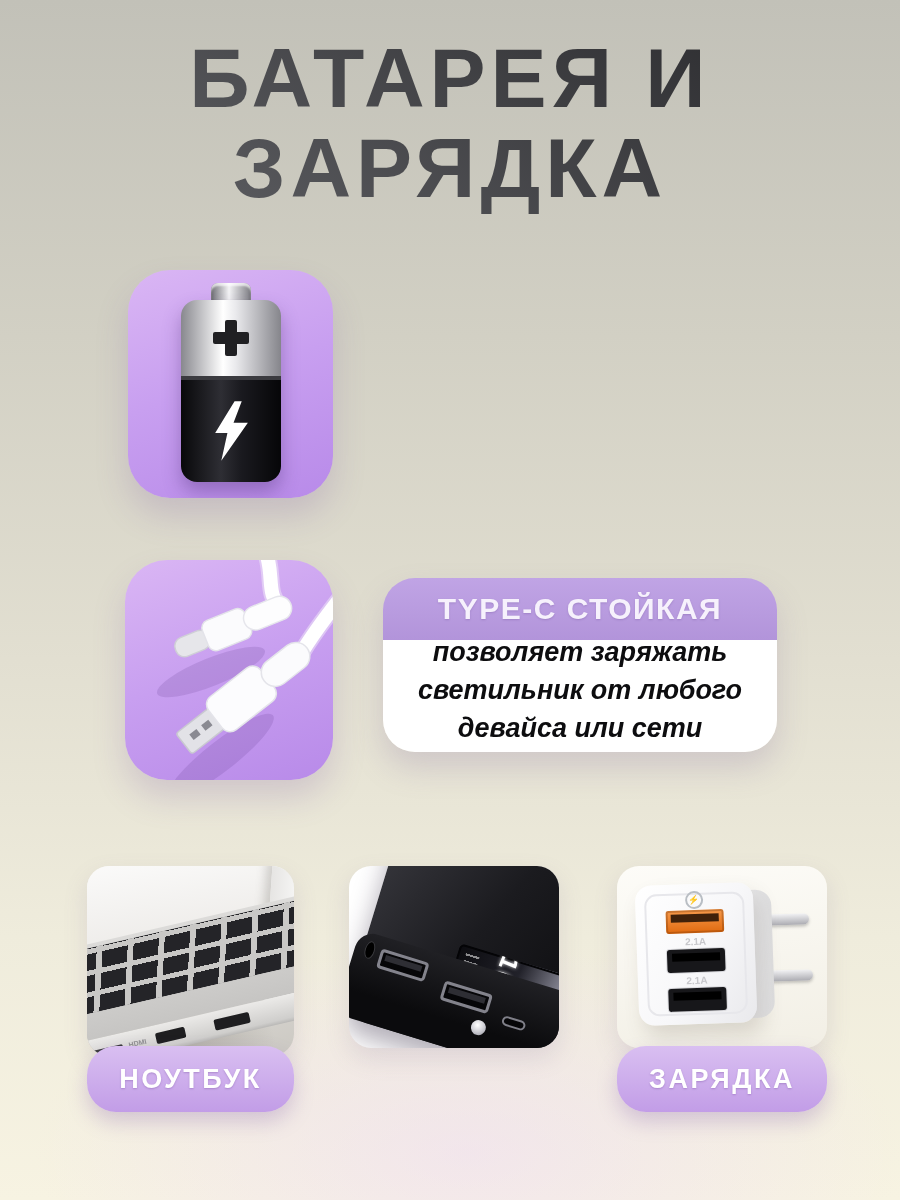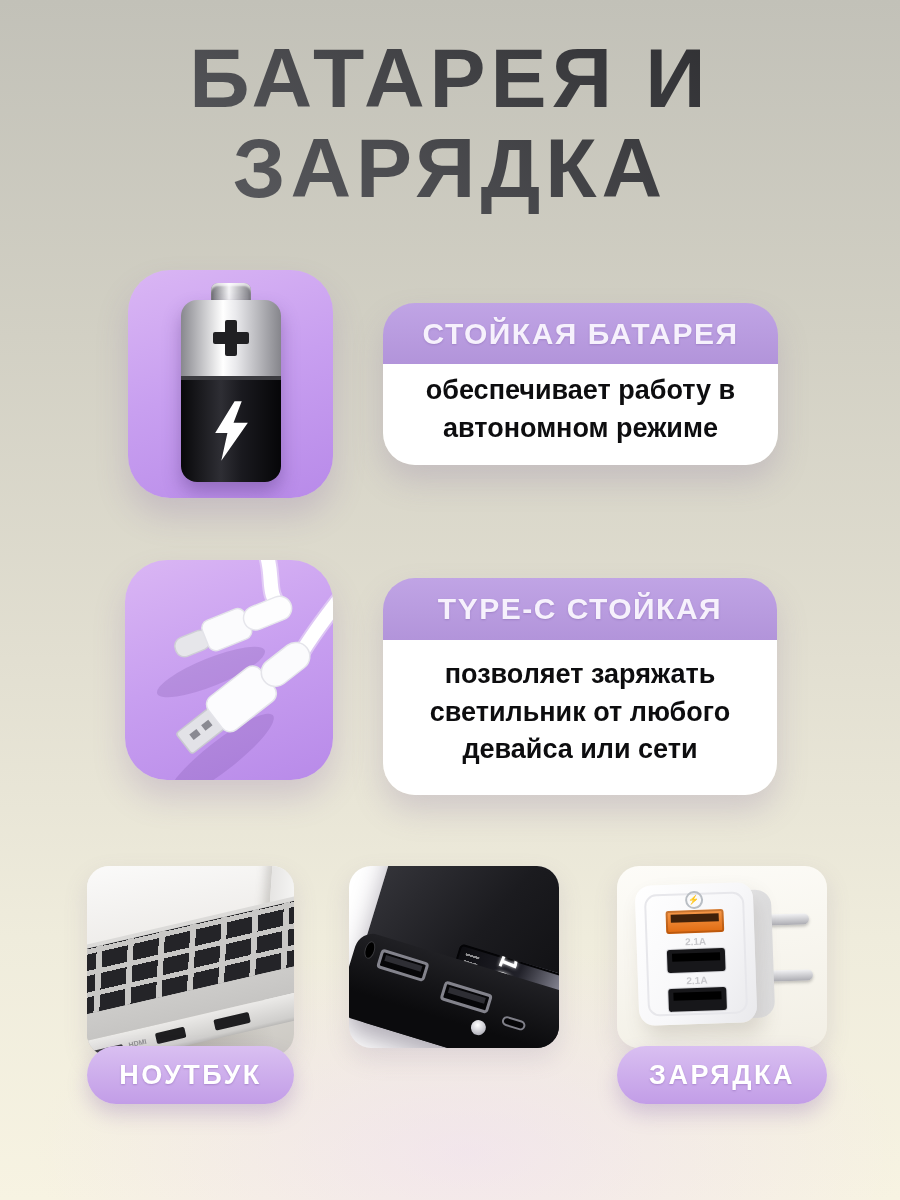--- a/index.html
+++ b/index.html
@@ -76,21 +76,21 @@
     text-shadow:0 1px 2px rgba(90,60,130,0.25);
   }
   .text-card.row2 .tc-header { height:62px; }
   .tc-body {
     border-radius:0 0 32px 32px; background:#ffffff;
     display:flex; align-items:center; justify-content:center; text-align:center;
     color:#0d0d0f; font-weight:bold; font-size:27px; line-height:1.4;
     padding:8px 30px 18px 30px;
   }
   .text-card.row1 .tc-body { height:101px; }
-  .text-card.row2 .tc-body { height:155px; }
+  .text-card.row2 .tc-body { height:112px;font-style:italic; }
   .tc-body span { display:block; max-width:330px; }
 
   
   .cable-svg { position:absolute; inset:0; width:100%; height:100%; }
 
   
   .photo-card {
     position:absolute; top:866px; border-radius:22px; overflow:hidden;
     box-shadow:0 10px 24px rgba(120,100,140,0.16);
   }
@@ -165,21 +165,21 @@
     border:2px solid #b9bec4; border-radius:50%; color:#c08a4a; font-size:9px; line-height:14px; text-align:center; }
   .ch-port { position:relative; width:58px; height:23px; margin:0 auto; border-radius:3px; }
   .ch-port.orange { margin-top:26px; background:linear-gradient(180deg,#f79a4b,#e06a10); box-shadow:inset 0 0 0 2px rgba(120,55,5,0.35); }
   .ch-port.orange .tongue { position:absolute; left:5px; right:5px; top:4px; height:8px; background:#40210a; }
   .ch-port.black { background:#17171a; box-shadow:0 0 0 1px #d8d8dc; }
   .ch-port.black .tongue { position:absolute; left:5px; right:5px; top:4px; height:8px; background:#000; }
   .ch-amp { text-align:center; font-size:10px; font-weight:bold; color:#c7c7cb; margin:3px 0 2px 0; }
 
   
   .pill {
-    position:absolute; top:1046px; height:58px; border-radius:29px;
+    position:absolute; top:1046px; height:66px; border-radius:29px;
     background:linear-gradient(180deg,#d9bff1 0%, #c29de7 100%);
     display:flex; align-items:center; justify-content:center;
     color:#ffffff; font-weight:bold; font-size:27px; letter-spacing:2.5px;
     box-shadow:0 10px 20px rgba(130,95,170,0.28);
     text-shadow:0 1px 2px rgba(110,70,150,0.35);
   }
   .pill.d1 { left:87px;  width:207px; }
   .pill.d2 { left:349px; width:210px; }
   .pill.d3 { left:617px; width:210px; }
 </style>
@@ -202,28 +202,20 @@
         </div>
         <div class="batt-bottom">
           <svg class="bolt-svg" viewBox="0 0 90 120">
             <path d="M52 2 L14 64 H38 L26 118 L78 44 H50 L66 2 Z" fill="#ffffff"></path>
           </svg>
         </div>
       </div>
     </div>
   </div>
 
-  <div class="text-card row1">
-    <div class="tc-header">
-      <span>СТОЙКАЯ БАТАРЕЯ</span>
-    </div>
-    <div class="tc-body">
-      <span>обеспечивает работу в автономном режиме</span>
-    </div>
-  </div>
 
   <div class="icon-card row2">
     <svg class="cable-svg" viewBox="0 0 208 220">
 
       <path d="M140 -10 C 150 14, 140 34, 156 48" stroke="#f1ecf7" stroke-width="18" fill="none" stroke-linecap="round" opacity="0.5"></path>
       <path d="M140 -10 C 150 14, 140 34, 156 48" stroke="#ffffff" stroke-width="14" fill="none" stroke-linecap="round"></path>
       <path d="M214 40 C 200 58, 188 74, 177 92" stroke="#f1ecf7" stroke-width="18" fill="none" stroke-linecap="round" opacity="0.5"></path>
       <path d="M214 40 C 200 58, 188 74, 177 92" stroke="#ffffff" stroke-width="14" fill="none" stroke-linecap="round"></path>
 
       <ellipse cx="86" cy="112" rx="58" ry="14" fill="rgba(90,50,130,0.16)" transform="rotate(-22 86 112)"></ellipse>

